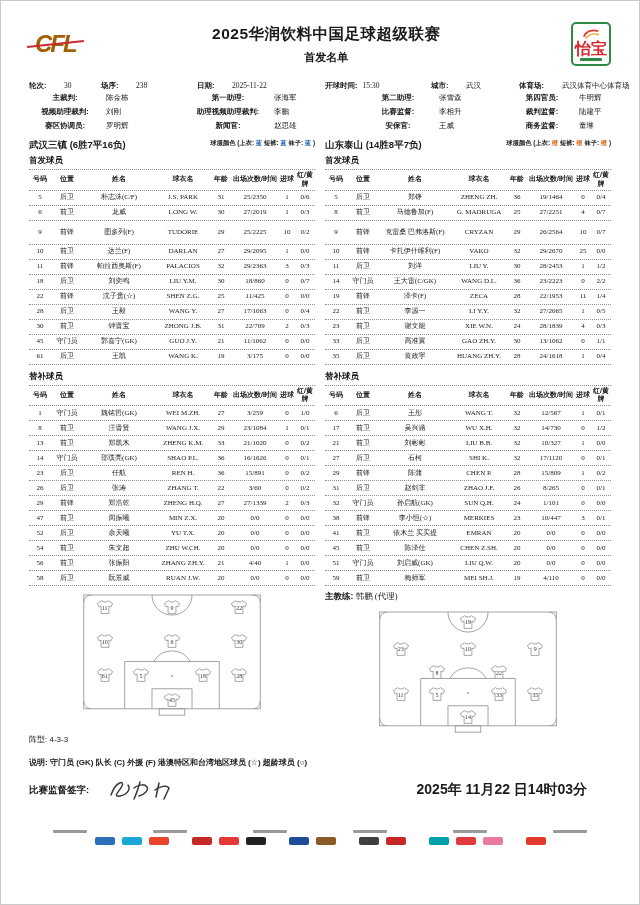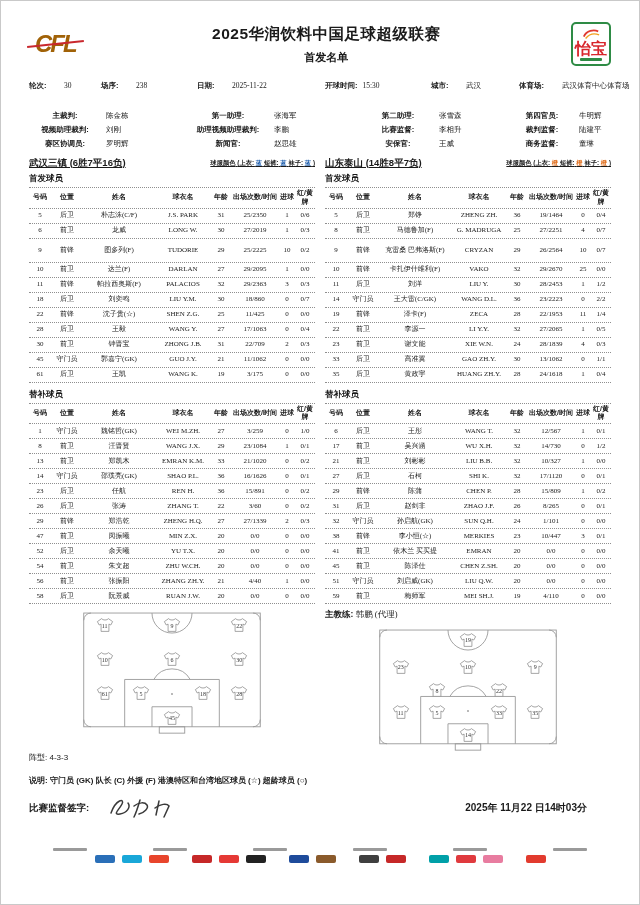--- a/index.html
+++ b/index.html
@@ -13,36 +13,36 @@
   .titles{text-align:center;flex:1;}
   .title{font-weight:bold;font-size:15.5px;letter-spacing:0.5px;}
   .subtitle{font-weight:bold;font-size:11px;margin-top:5px;}
   .cestbon{width:40px;height:44px;border:2px solid #2e8b45;border-radius:5px;box-sizing:border-box;background:#fff;display:flex;flex-direction:column;align-items:center;justify-content:center;gap:1px;}
   .cestbon .mark{width:18px;height:12px;}
   .cestbon .zh{color:#d8262c;font-weight:bold;font-size:16px;line-height:1;font-family:"Liberation Serif","DejaVu Serif",serif;}
   .cestbon .bar{width:22px;height:3px;background:#2e8b45;border-radius:1px;}
 
   
   .match{font-weight:bold;font-size:9.5px;margin:4px 0 6px 0;}
-  .inforow{display:grid;grid-template-columns:72px 96px 128px 106px 88px 1fr;margin-bottom:20px;}
+  .inforow{display:grid;grid-template-columns:72px 96px 128px 106px 88px 1fr;margin-bottom:2px;}
   .officials{display:grid;grid-template-columns:158px 175px 148px 1fr;row-gap:4px;margin-bottom:8px;text-align:center;}
   .icell,.ocell{display:flex;align-items:baseline;}
   .ilabel,.olabel{font-weight:bold;font-size:7.5px;white-space:nowrap;}
   .ival,.oval{font-size:7.5px;font-family:"Liberation Serif","DejaVu Serif",serif;margin-left:5px;white-space:nowrap;}
   .icell .ilabel{min-width:30px;}
   .icell:nth-of-type(6) .ilabel{min-width:38px;}
   .ocell:nth-of-type(4n+1) .olabel{min-width:72px;}
   .ocell:nth-of-type(4n+2) .olabel{min-width:82px;}
   .ocell:nth-of-type(4n+3) .olabel{min-width:72px;}
   .ocell:nth-of-type(4n)   .olabel{min-width:64px;}
 
   
   .teams{display:flex;gap:10px;}
   .tcol{width:287px;}
-  .thead{display:flex;align-items:center;justify-content:space-between;margin-bottom:3px;text-decoration:underline;}
+  .thead{display:flex;align-items:flex-start;justify-content:space-between;margin-bottom:3px;}
   .tname{font-weight:bold;font-size:9.5px;white-space:nowrap;}
   .kit{font-size:6.3px;font-weight:bold;white-space:nowrap;}
   .kit .kv{font-weight:bold;}
   .slabel{font-weight:bold;font-size:8.5px;margin:3px 0 2px 0;}
   .ptable{width:100%;}
   .row{display:grid;grid-template-columns:22px 32px 72px 56px 20px 48px 16px 1fr;align-items:center;min-height:12px;padding:1px 0;border-bottom:1px dotted #8f8f8f;}
   .hrow{font-weight:bold;font-size:6.9px;border-top:1px dotted #8f8f8f;}
   .hrow .c{font-family:"Liberation Sans","DejaVu Sans",sans-serif;}
   .c{text-align:center;font-size:7px;line-height:1.25;font-family:"Liberation Serif","DejaVu Serif",serif;overflow:hidden;}
   .starters .rows > div:nth-of-type(3){min-height:21px;}
@@ -57,21 +57,21 @@
   .shirt{position:absolute;width:17px;height:15px;transform:translate(-50%,-50%);}
   .shirt svg{position:absolute;left:0;top:0;width:17px;height:15px;}
   .shirt .num{position:absolute;left:0;top:4.5px;width:100%;text-align:center;font-size:6px;font-family:"Liberation Serif","DejaVu Serif",serif;color:#333;}
   .fcaption{text-align:left;font-size:8px;margin-top:14px;}
 
   
   .legend{font-weight:bold;font-size:8px;margin:12px 0 2px 0;}
   .sigrow{display:flex;align-items:center;margin-top:8px;}
   .siglabel{font-weight:bold;font-size:9.5px;white-space:nowrap;}
   .sig{margin-left:14px;}
-  .sigdate{margin-left:auto;font-weight:bold;font-size:10px;margin-right:24px;}
+  .sigdate{margin-left:auto;font-weight:bold;font-size:14px;margin-right:24px;}
   .sponsors{margin-top:26px;}
   .caprow{display:flex;justify-content:space-between;padding:0 24px;margin-bottom:4px;}
   .cap{width:34px;height:2.5px;background:#9a9a9a;border-radius:1px;}
   .chiprow{display:flex;align-items:center;justify-content:center;gap:7px;}
   .chip{height:8px;width:20px;border-radius:2px;}
   .chip.sep{margin-left:16px;border-left:0;}
 </style>
 </head>
 <body>
 
@@ -377,21 +377,21 @@
               <span class="c">29</span>
               <span class="c">23/1084</span>
               <span class="c">1</span>
               <span class="c">0/1</span>
             </div>
 
             <div class="row">
               <span class="c">13</span>
               <span class="c">前卫</span>
               <span class="c">郑凯木</span>
-              <span class="c">EMRAN K.M.</span>
+              <span class="c">ZHENG K.M.</span>
               <span class="c">33</span>
               <span class="c">21/1020</span>
               <span class="c">0</span>
               <span class="c">0/2</span>
             </div>
 
             <div class="row">
               <span class="c">14</span>
               <span class="c">守门员</span>
               <span class="c">邵璞亮(GK)</span>

